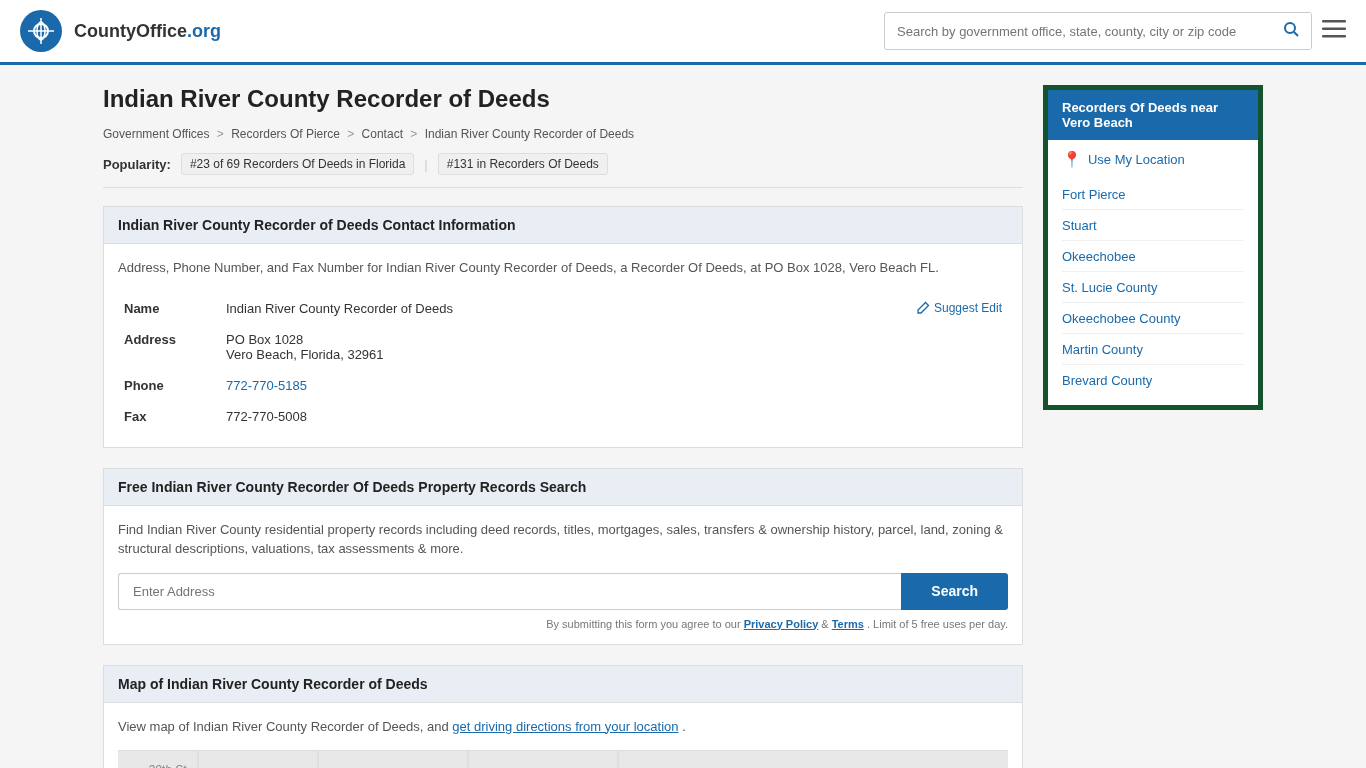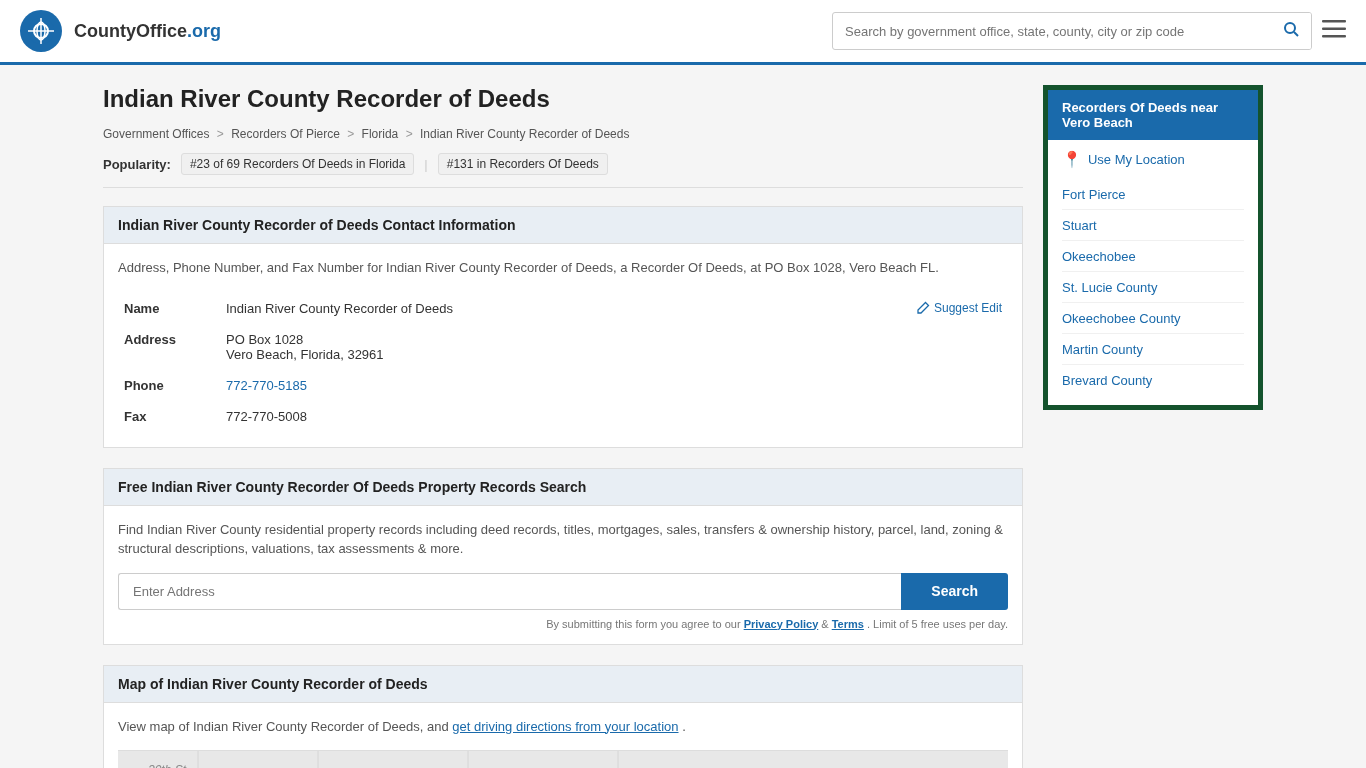--- a/index.html
+++ b/index.html
@@ -34,21 +34,21 @@
       display: flex;
       align-items: center;
       gap: 10px;
     }
     .search-bar {
       display: flex;
       align-items: center;
       border: 1px solid #ccc;
       border-radius: 3px;
       overflow: hidden;
-      width: 480px;
+      width: 428px;
     }
     .search-bar input {
       border: none;
       outline: none;
       padding: 8px 12px;
       font-size: 13px;
       width: 100%;
       color: #999;
     }
     .search-bar button {
@@ -322,21 +322,21 @@
 <div class="main-container">
   <div class="content-area">
 
     <h1 class="page-title">Indian River County Recorder of Deeds</h1>
 
     <div class="breadcrumb">
       <a href="#">Government Offices</a>
       <span class="sep">&gt;</span>
       <a href="#">Recorders Of Pierce</a>
       <span class="sep">&gt;</span>
-      <a href="#">Florida</a>
+      <a href="#">Contact</a>
       <span class="sep">&gt;</span>
       <a href="#">Indian River County Recorder of Deeds</a>
     </div>
 
     <div class="popularity-bar">
       <span class="popularity-label">Popularity:</span>
       <span class="pop-badge">#23 of 69 Recorders Of Deeds in Florida</span>
       <span class="pop-separator">|</span>
       <span class="pop-badge">#131 in Recorders Of Deeds</span>
     </div>

